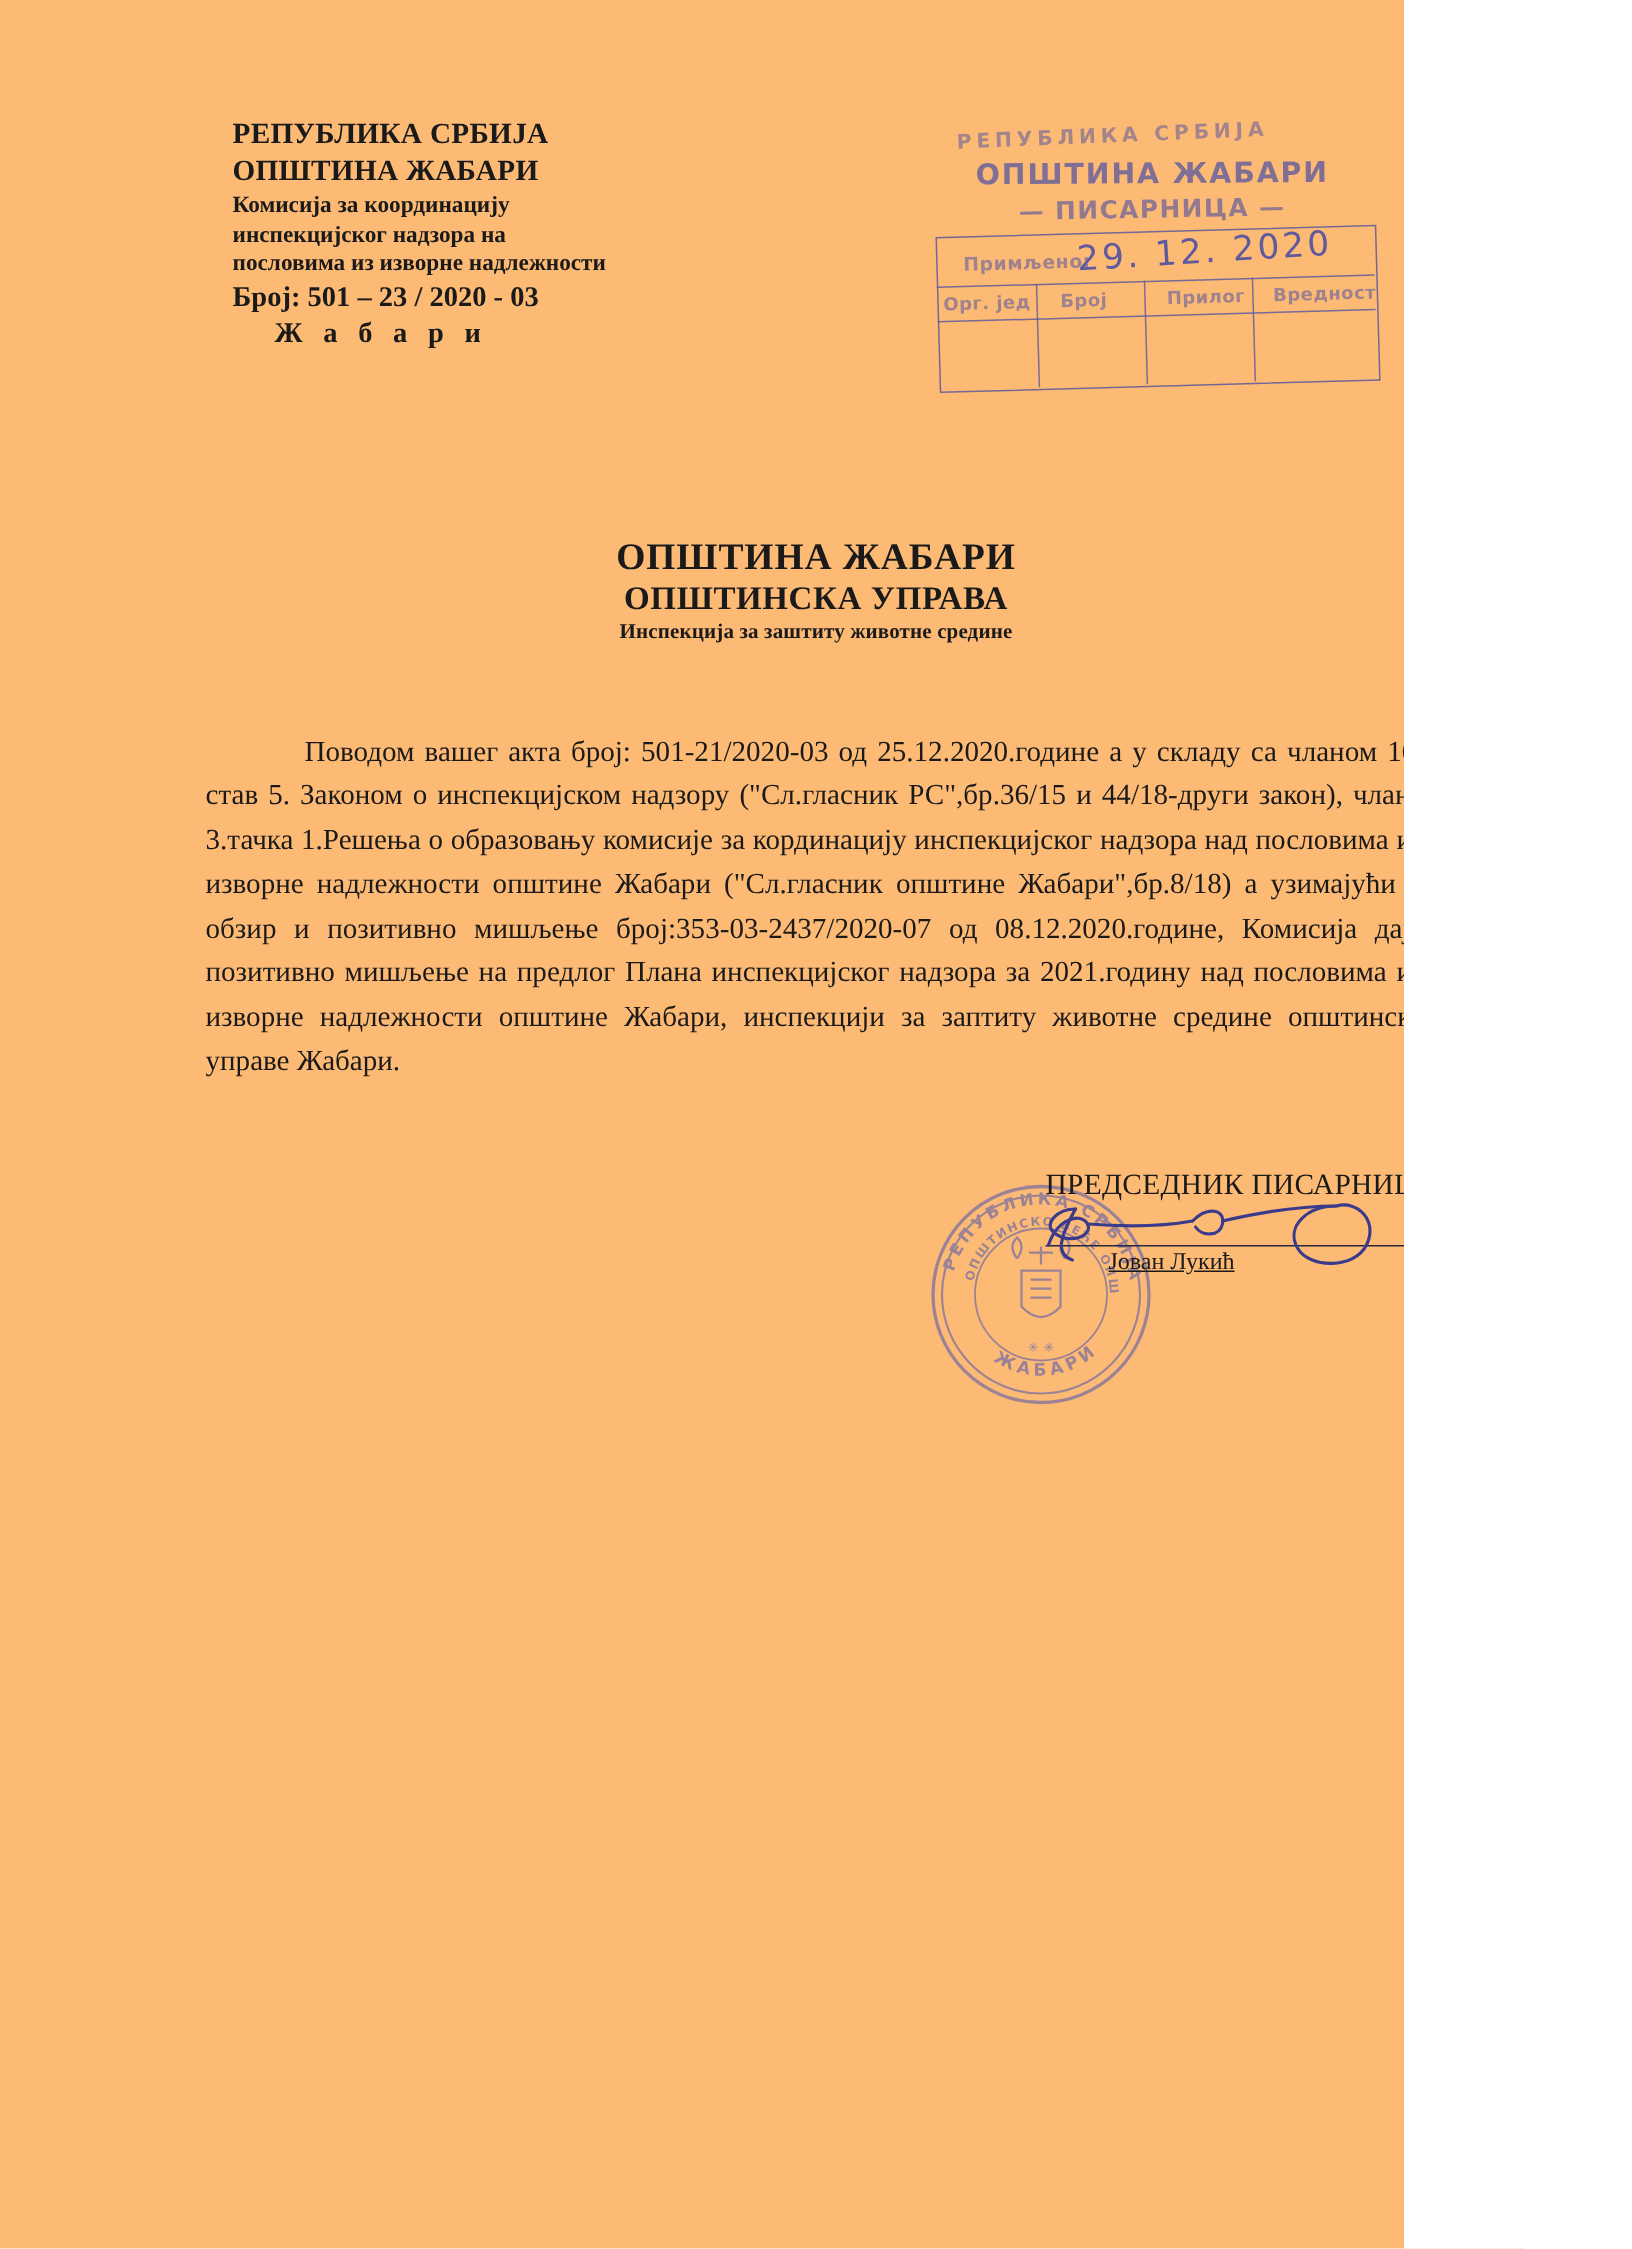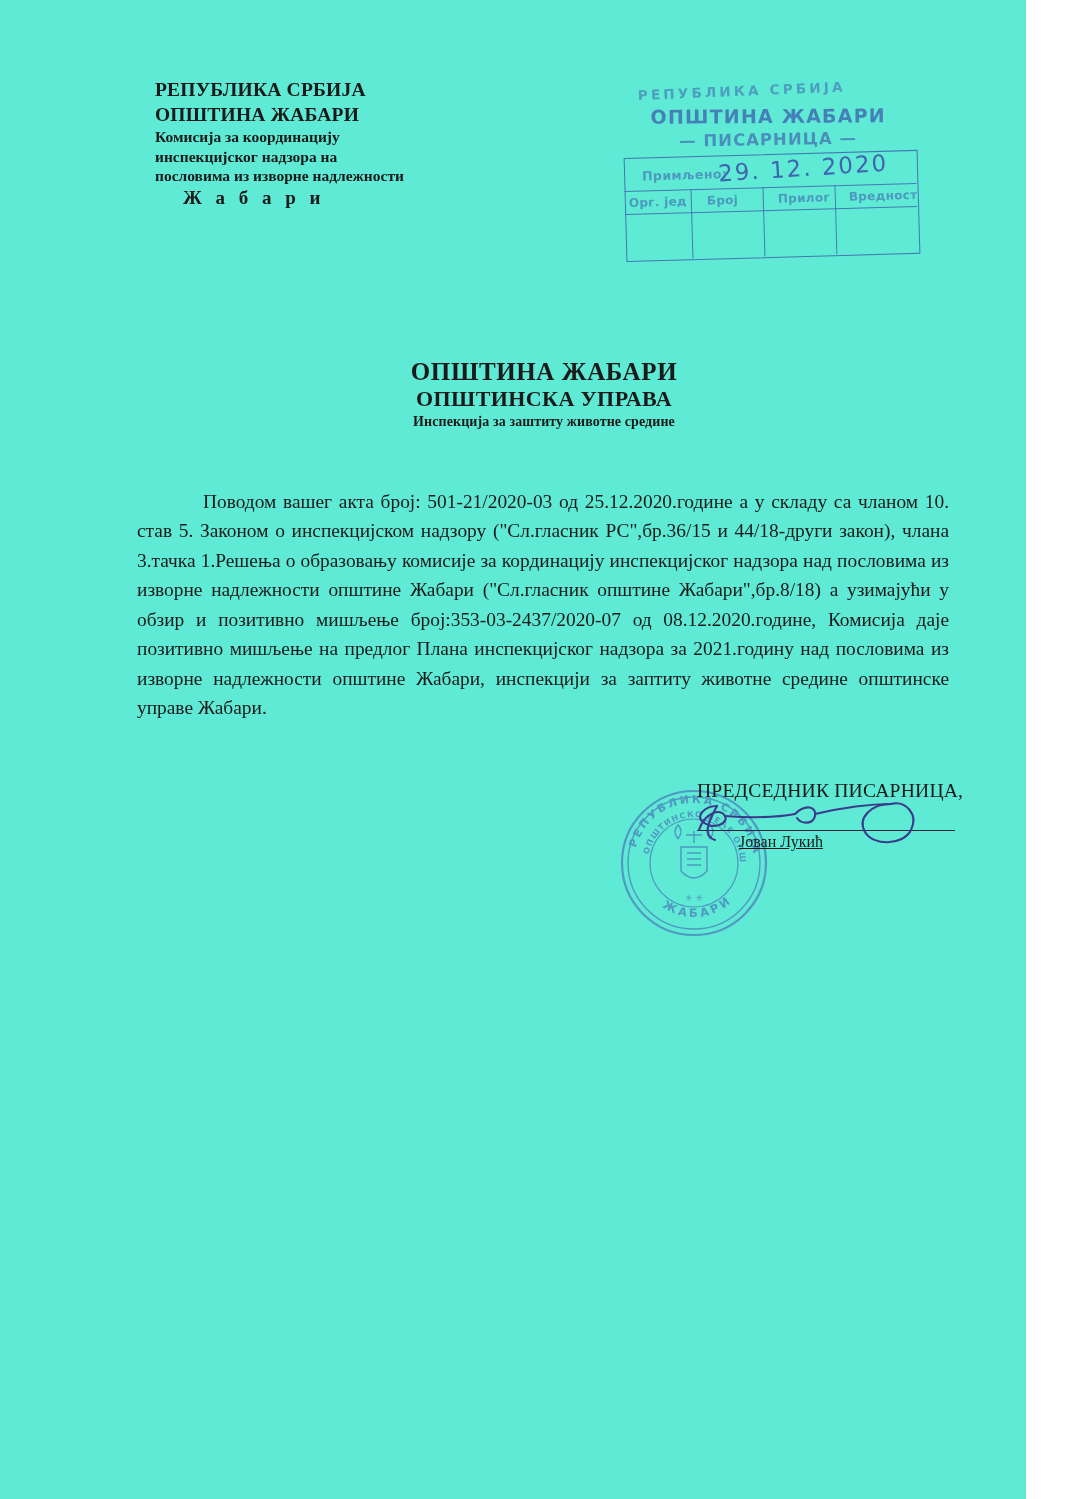--- a/index.html
+++ b/index.html
@@ -7,23 +7,23 @@
     margin: 0;
     padding: 0;
     background: #ffffff;
   }
   body {
     font-family: "Liberation Serif", "DejaVu Serif", serif;
     color: #1a1a1a;
   }
   .page {
     position: relative;
-    width: 1026px;
+    width: 936px;
     height: 1499px;
-    background: #5eead4;
+    background: #fdba74;
     overflow: hidden;
   }
   
   .scan-noise {
     position: absolute;
     inset: 0;
     pointer-events: none;
     opacity: .5;
     background:
       radial-gradient(circle at 8% 4%, rgba(0,0,0,.03) 0 1px, transparent 1.5px),
@@ -257,20 +257,21 @@
 <div class="page">
 
   <div class="scan-noise"></div>
 
   <div class="letterhead">
     <div class="lh-big">РЕПУБЛИКА СРБИЈА</div>
     <div class="lh-big">ОПШТИНА ЖАБАРИ</div>
     <div class="lh-small">Комисија за координацију</div>
     <div class="lh-small">инспекцијског надзора на</div>
     <div class="lh-small">пословима из изворне надлежности</div>
+    <div class="lh-num">Број: 501 – 23 / 2020 - 03</div>
     <div class="lh-city">Ж а б а р и</div>
   </div>
 
   <div class="recv-stamp">
     <div class="recv-line1">РЕПУБЛИКА СРБИЈА</div>
     <div class="recv-line2">ОПШТИНА ЖАБАРИ</div>
     <div class="recv-line3">— ПИСАРНИЦА —</div>
 
     <div class="recv-box"></div>
     <div class="recv-row-mid"></div>

